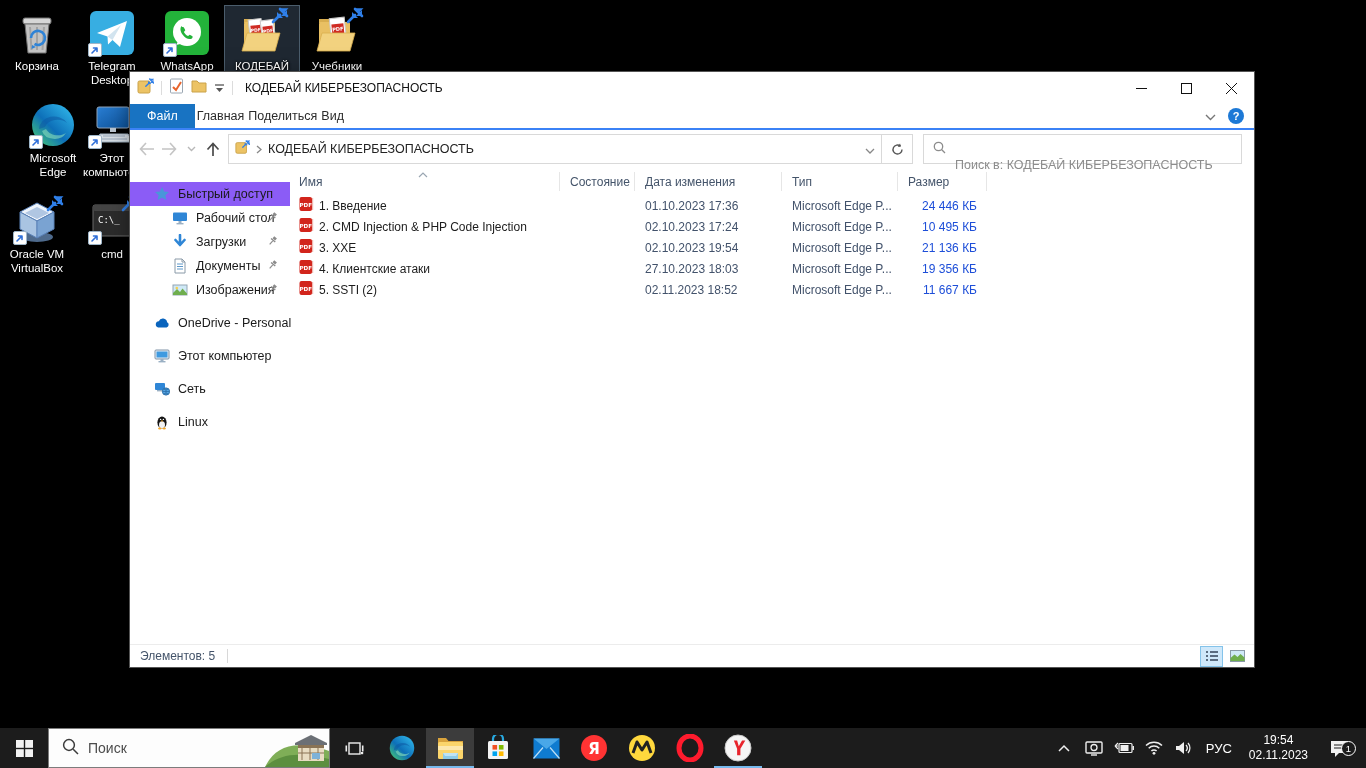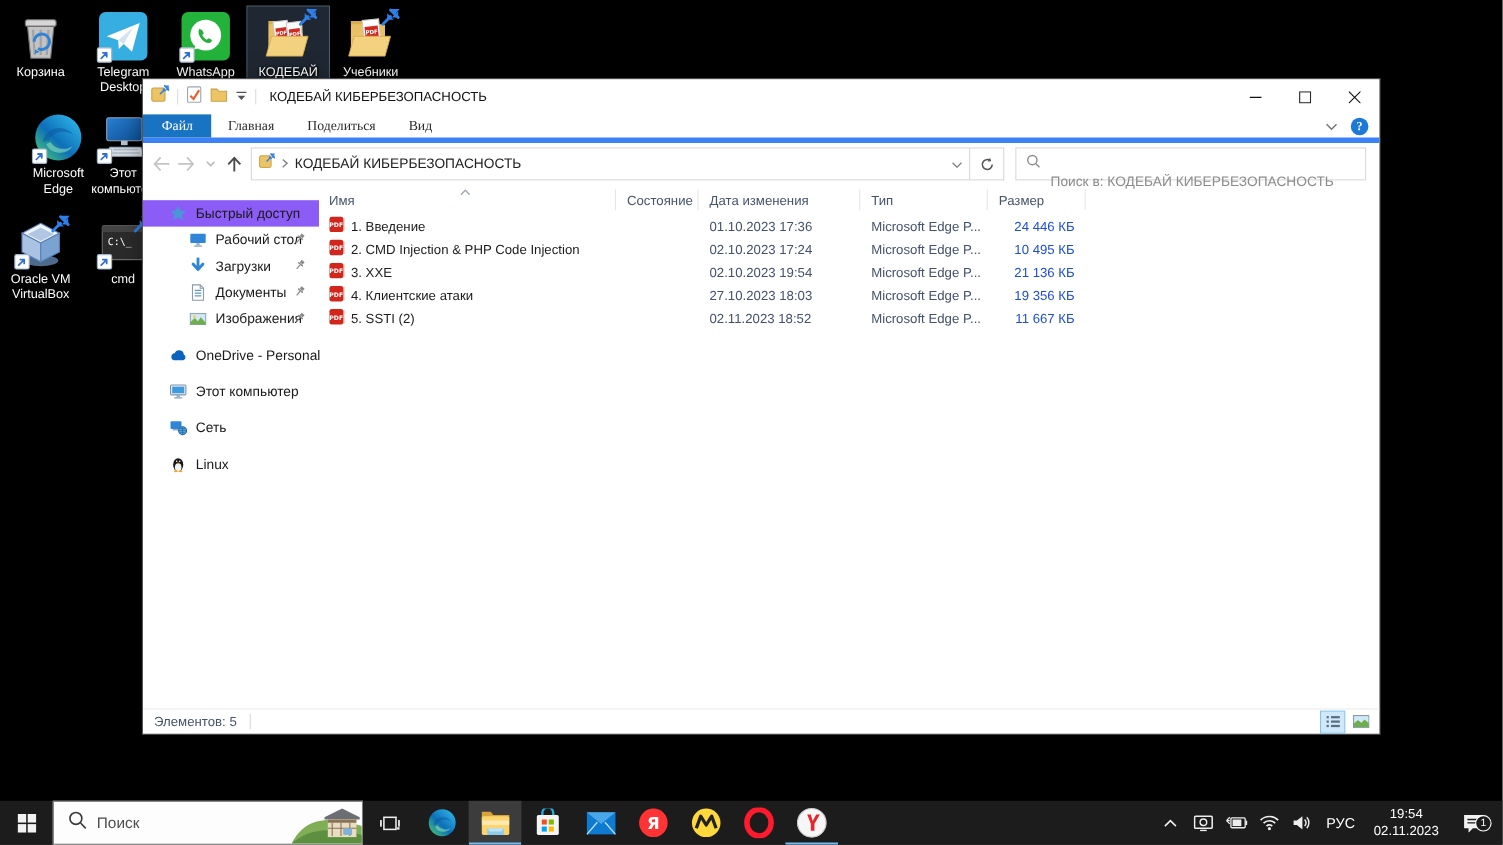--- a/index.html
+++ b/index.html
@@ -18,23 +18,23 @@
   
   .window { position:absolute; left:130px; top:72px; width:1124px; height:595px; background:#fff; z-index:5; display:flex; flex-direction:column; box-shadow:0 0 0 1px #555, 4px 8px 22px rgba(0,0,0,0.55); }
 
   .titlebar { height:32px; display:flex; align-items:center; flex:none; }
   .qat { display:flex; align-items:center; gap:7px; padding:0 8px 0 7px; }
   .qat-sep { width:1px; height:14px; background:#dcdcdc; }
   .title-text { font-size:12px; color:#111; margin-left:4px; white-space:nowrap; }
   .win-controls { margin-left:auto; display:flex; height:100%; }
   .win-btn { width:45px; height:100%; display:flex; align-items:center; justify-content:center; }
 
-  .tabs-row { height:26px; flex:none; display:flex; align-items:stretch; border-bottom:5px solid #3b82f6;font-family:Liberation Serif, serif; }
+  .tabs-row { height:26px; flex:none; display:flex; align-items:stretch; border-bottom:2px solid #3b82f6; }
   .tab-file { background:#1873c2; color:#fff; font-size:12.5px; padding:0 17px; display:flex; align-items:center; }
-  .tab { color:#2b2b2b; font-size:12.5px; padding:0 15px; display:flex; align-items:center; }
+  .tab { color:#2b2b2b; font-size:12.5px; padding:0 2px; display:flex; align-items:center; }
   .ribbon-right { margin-left:auto; display:flex; align-items:center; gap:12px; padding-right:10px; }
   .help-btn { width:16px; height:16px; border-radius:50%; background:#1d79d6; color:#fff; font-size:11px; font-weight:bold; display:flex; align-items:center; justify-content:center; }
 
   .navbar { height:38px; flex:none; display:flex; align-items:center; padding:0 12px 0 6px; }
   .nav-btn { width:22px; height:28px; display:flex; align-items:center; justify-content:center; }
   .address-box { width:654px; height:30px; margin-left:4px; border:1px solid #d9d9d9; display:flex; align-items:center; padding:0 6px; gap:6px; }
   .address-text { font-size:12.5px; color:#222; white-space:nowrap; }
   .address-spacer { flex:1; }
   .refresh-btn { width:31px; height:30px; border:1px solid #d9d9d9; border-left:none; display:flex; align-items:center; justify-content:center; }
   .search-box { flex:1; height:30px; margin-left:10px; border:1px solid #d9d9d9; display:flex; align-items:center; padding:0 9px; gap:9px; }

